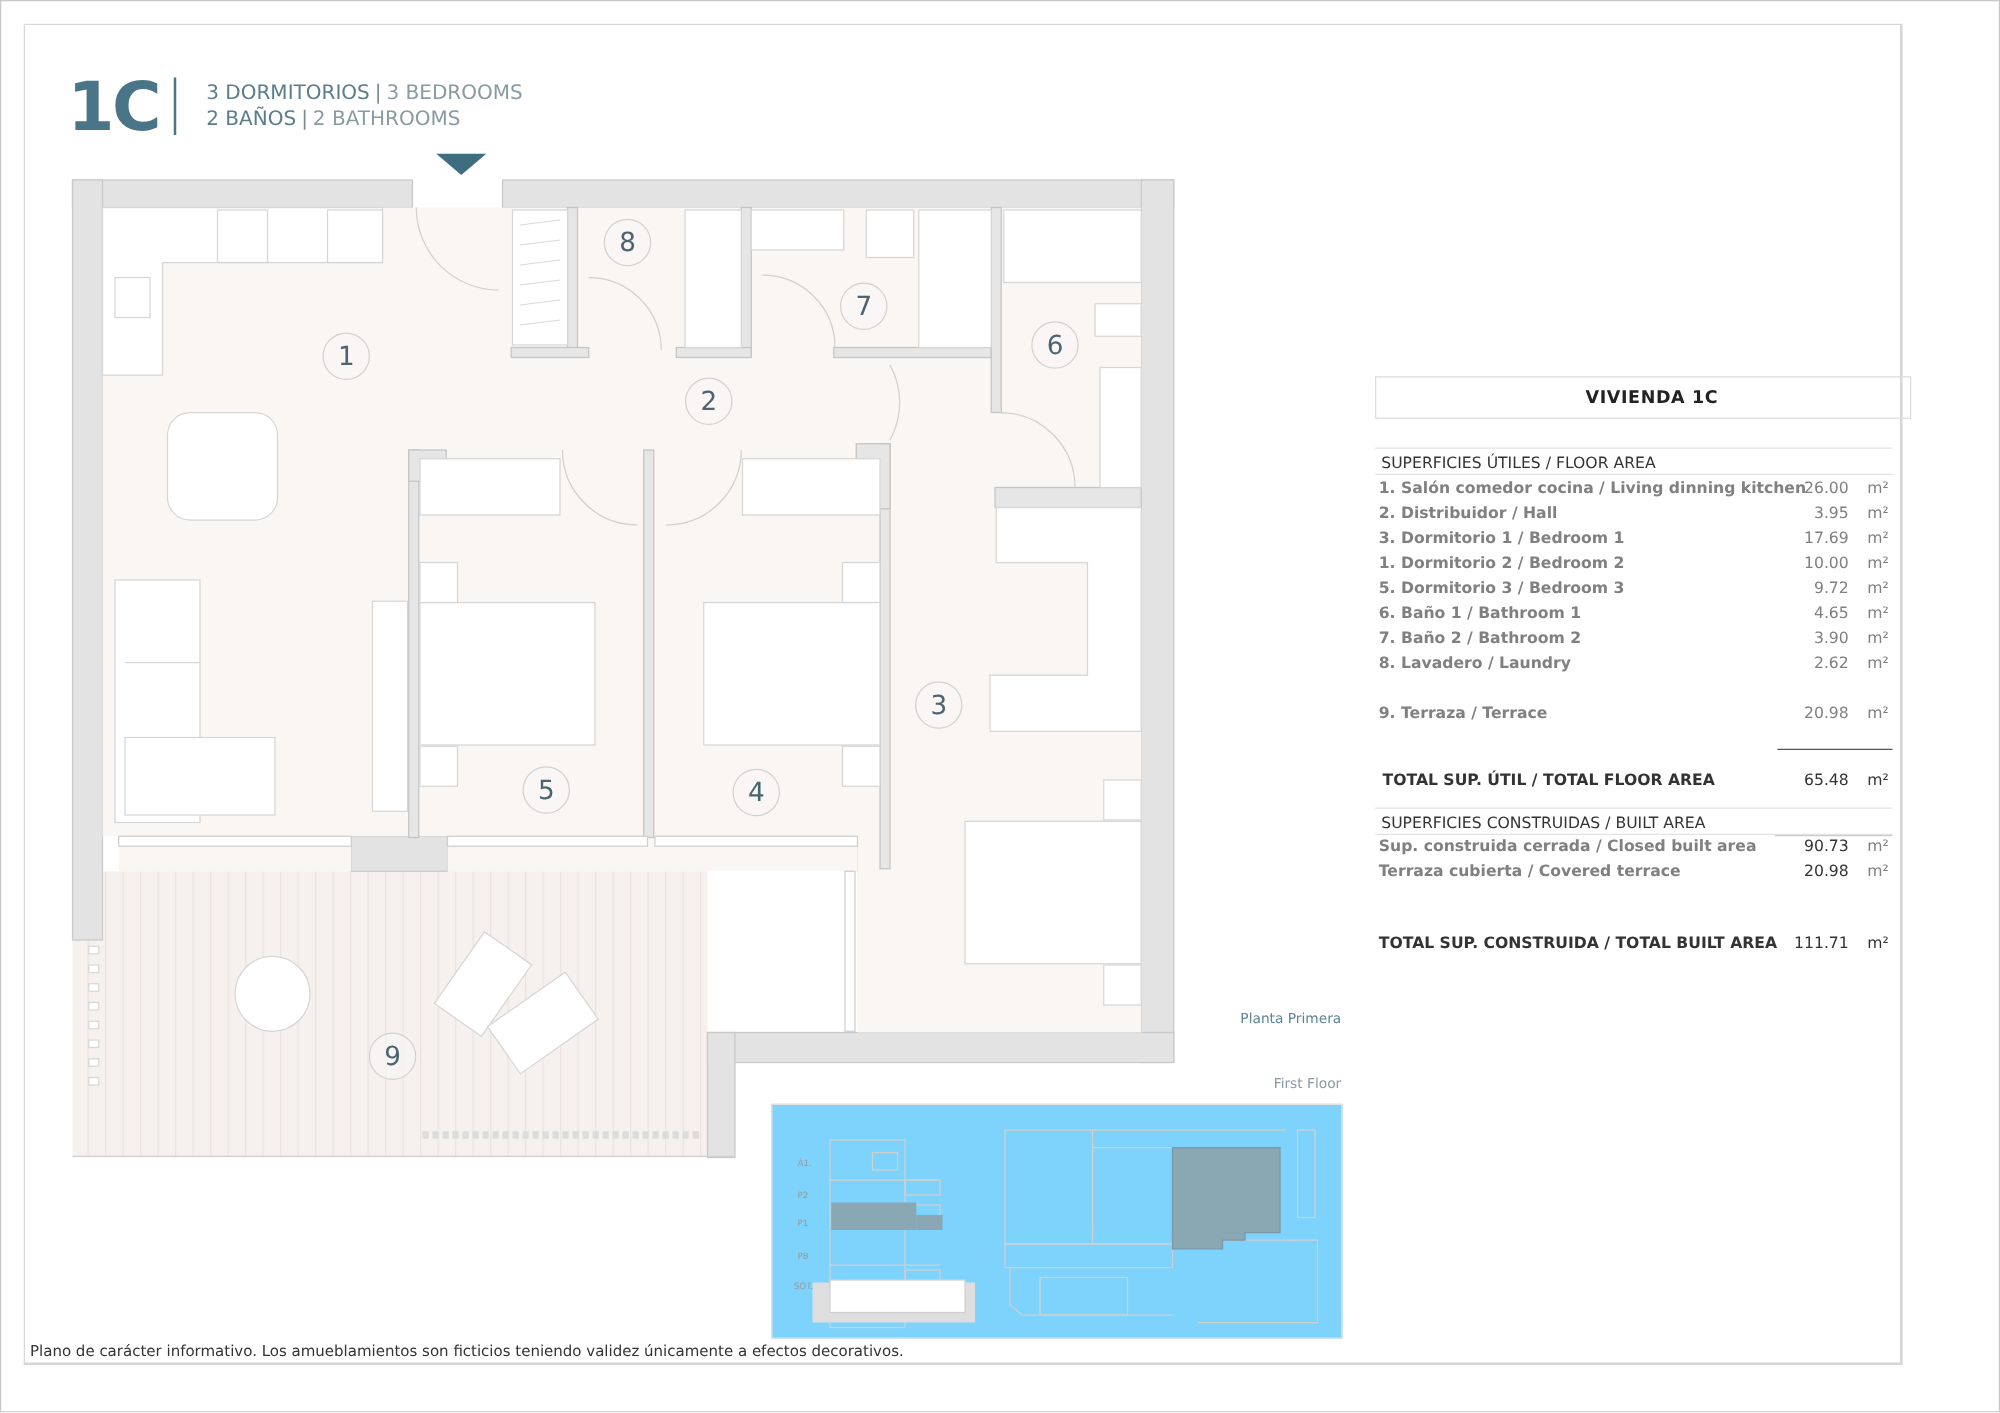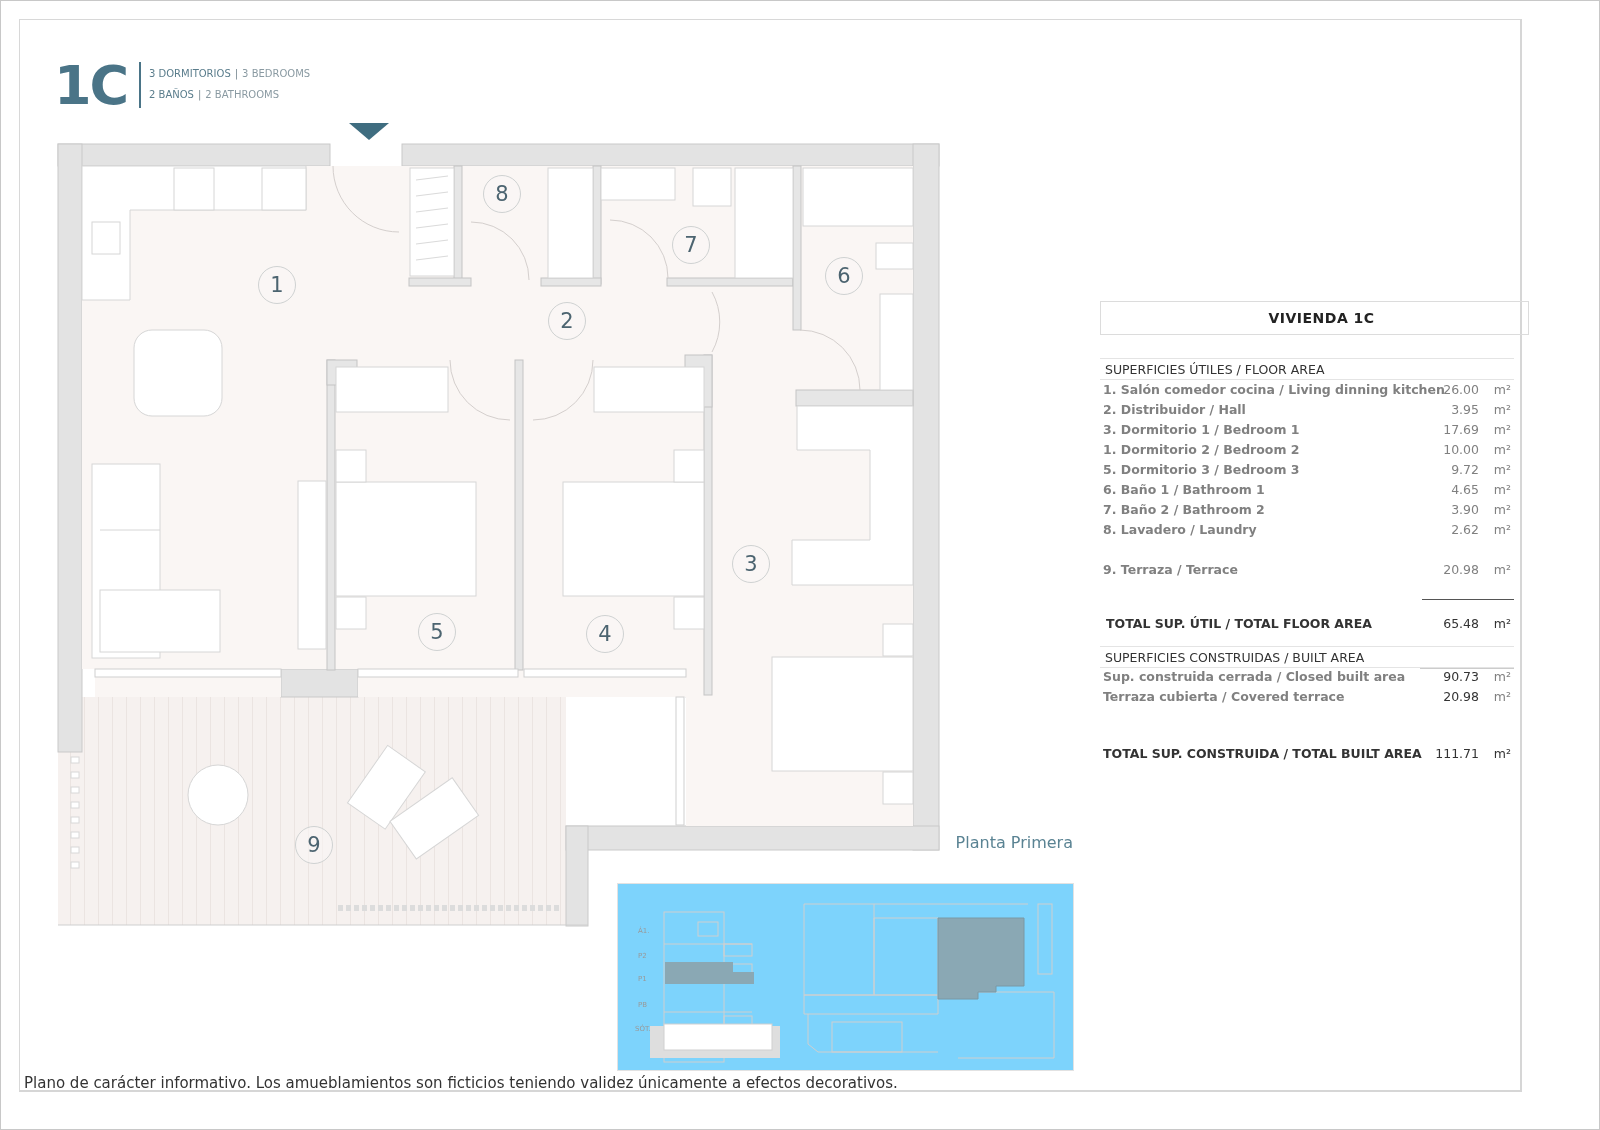--- a/index.html
+++ b/index.html
@@ -6,46 +6,46 @@
   body {
     width:1600px; height:1130px; background:#ffffff; position:relative; overflow:hidden;
     font-family:"DejaVu Sans", "Liberation Sans", sans-serif; color:#555;
   }
   .page-frame { position:absolute; left:0; top:0; width:1598px; height:1128px; border:1px solid #c8c8c8; }
   .inner-frame { position:absolute; left:19px; top:19px; width:1500px; height:1070px; border:1px solid #d8d8d8; border-right:2px solid #d6d6d6; border-bottom:2px solid #d6d6d6; }
 
   
   .unit-code { position:absolute; left:54px; top:56px; font-size:54px; font-weight:bold; color:#4a7487; letter-spacing:-2px; line-height:60px; font-family:"DejaVu Sans", sans-serif; }
   .unit-sep { position:absolute; left:139px; top:62px; width:2px; height:46px; background:#4a7487; }
-  .unit-specs { position:absolute; left:149px; top:63px; font-size:10px; line-height:21px; color:#5a7d8c; }
+  .unit-specs { position:absolute; left:165px; top:63px; font-size:16px; line-height:21px; color:#5a7d8c; }
   .unit-specs .en { color:#8a9aa2; }
   .unit-specs .bar { color:#7a8a92; padding:0 4px; }
 
   .entrance-arrow { position:absolute; left:349px; top:123px; width:0; height:0; border-left:20px solid transparent; border-right:20px solid transparent; border-top:17px solid #3f6d80; }
 
   
   .floorplan { position:absolute; left:0; top:0; }
   .room-label { position:absolute; width:36px; height:36px; border-radius:50%; border:1px solid #cfd2d2; background:rgba(250,247,245,0.6);
     font-size:21px; color:#4c6470; text-align:center; line-height:36px; font-family:"DejaVu Sans", sans-serif; }
   .vivienda-box { position:absolute; left:1100px; top:301px; width:413px; height:32px; border:1px solid #dcdcdc; text-align:center; line-height:32px; font-size:14px; font-weight:bold; color:#222; letter-spacing:0.5px;padding-left:14px; }
   .sec-head { position:absolute; left:1100px; width:414px; border-top:1px solid #e4e4e4; border-bottom:1px solid #e4e4e4; font-size:12.5px; color:#333; padding-left:5px; box-sizing:border-box; height:22px; line-height:22px; }
   .row { position:absolute; left:1103px; width:410px; height:20px; font-size:12.5px; color:#808080; line-height:20px; }
   .row .lbl { position:absolute; left:0;font-weight:bold; }
   .row .val { position:absolute; right:34px; text-align:right; }
   .row .unit { position:absolute; right:2px; }
   .row.total { color:#333;margin-top:11px; }
   .total-line { position:absolute; left:1422px; top:599px; width:92px; height:1px; background:#555; }
   .built-line { position:absolute; left:1420px; top:668px; width:94px; height:1px; background:#ccc; }
 
-  .floor-title { position:absolute; right:527px; top:833px; text-align:right; font-size:16px; line-height:20px; color:#5a8393; }
+  .floor-title { position:absolute; right:527px; top:805px; text-align:right; font-size:11px; line-height:20px; color:#5a8393; }
   .floor-title .en { color:#8a9aa2;margin-top:32px; }
 
   .keyplan-box { position:absolute; left:617px; top:883px; width:455px; height:186px; border:1px solid #e2e2e2; background:#7dd3fc; }
 
-  .disclaimer { position:absolute; left:24px; top:1074px; font-size:15px; color:#333; }
+  .disclaimer { position:absolute; left:24px; top:1074px; font-size:12px; color:#333; }
 </style>
 </head>
 <body>
 
 <div class="page-frame"></div>
 <div class="inner-frame"></div>
 
 <div class="unit-code">1C</div>
 <div class="unit-sep"></div>
 <div class="unit-specs">

